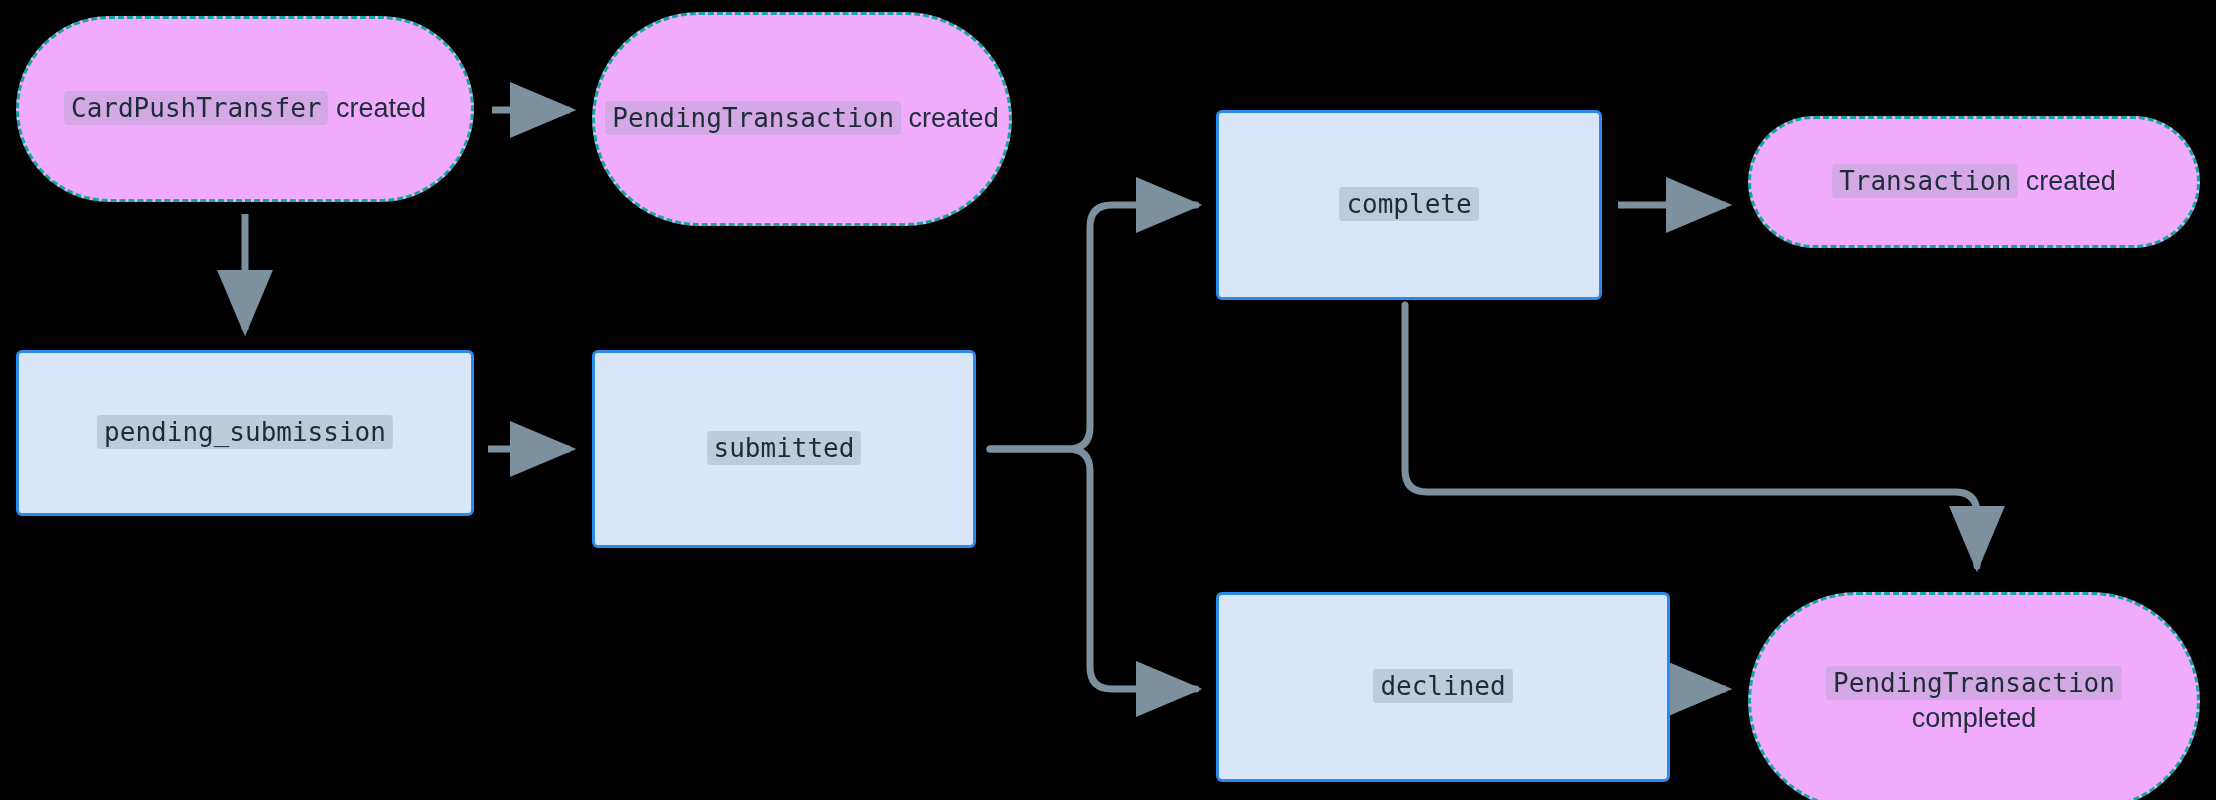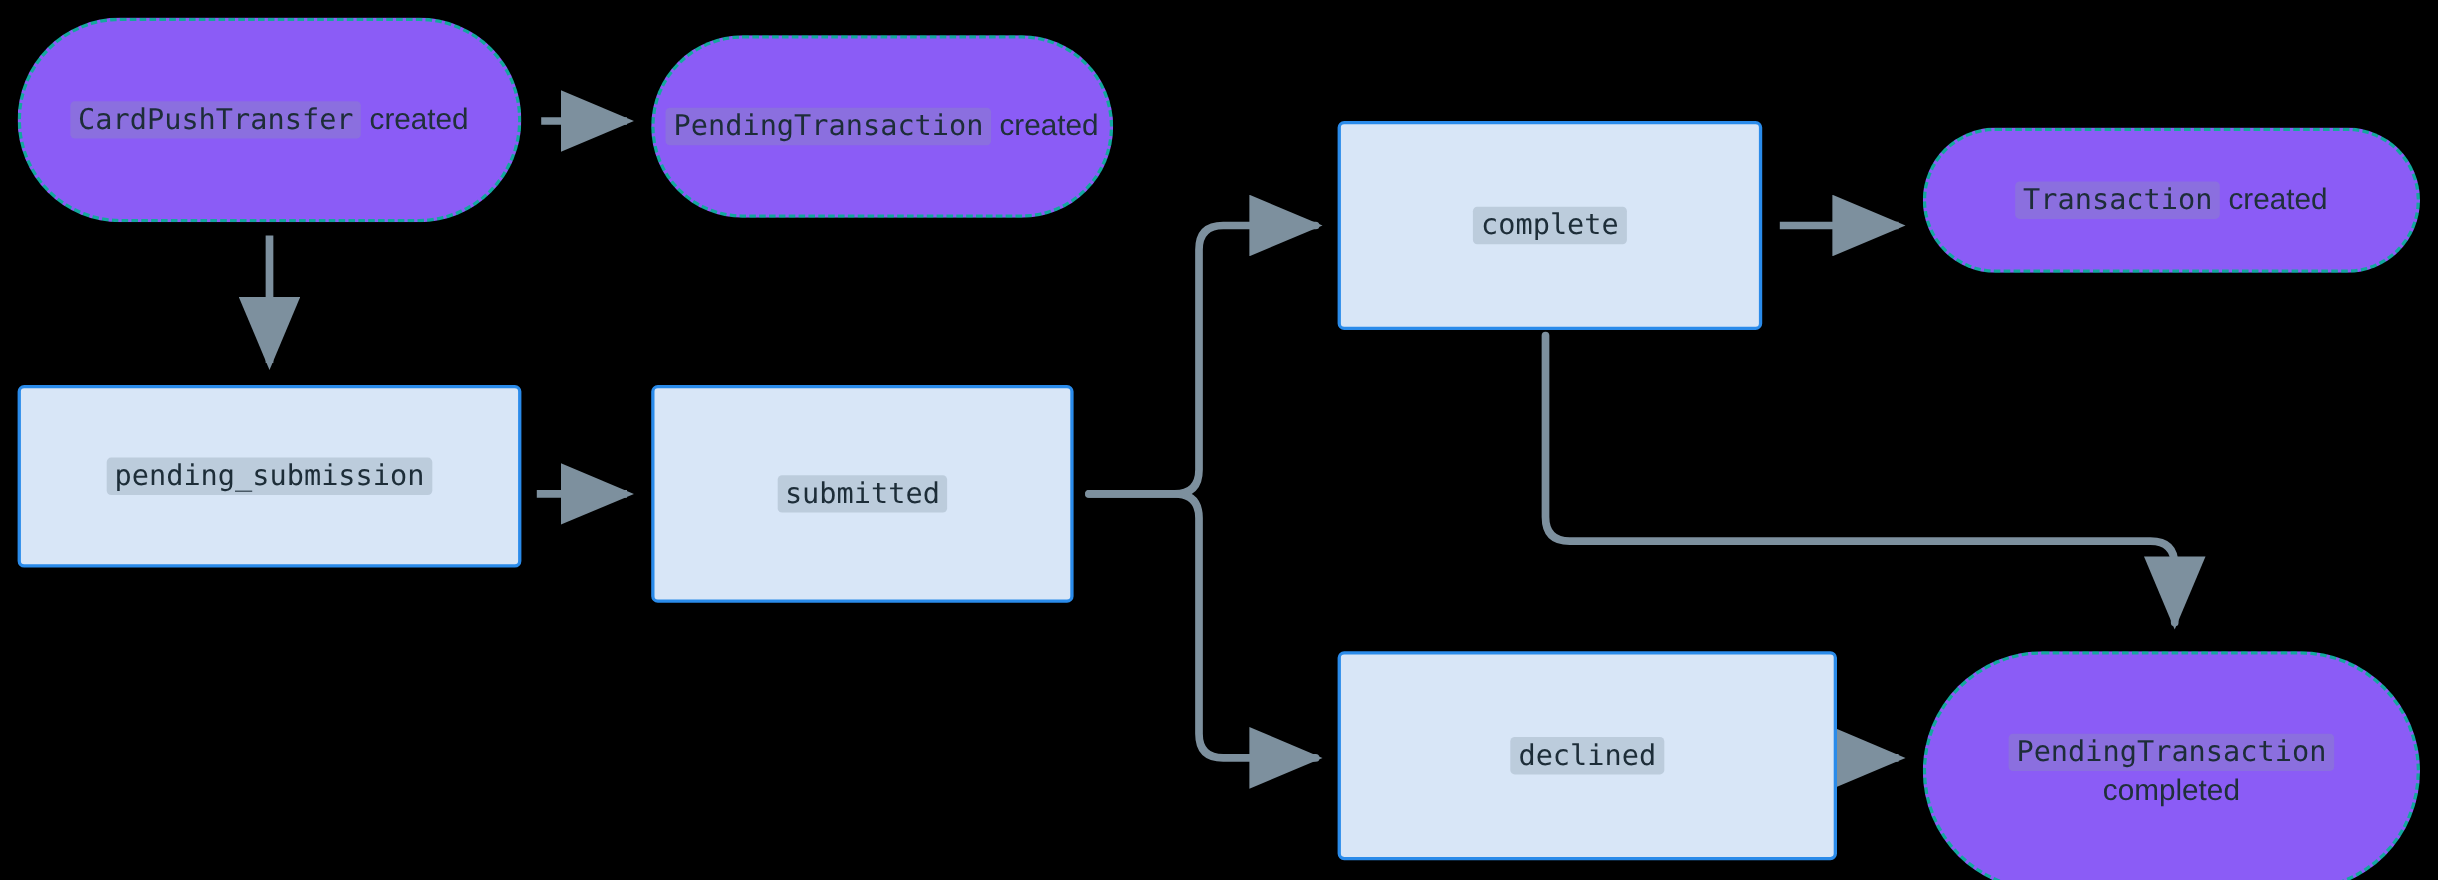--- a/index.html
+++ b/index.html
@@ -9,21 +9,21 @@
   }
   #stage{position:relative;width:2216px;height:800px;background:#000;}
 
   svg.edges{position:absolute;left:0;top:0;width:2216px;height:800px;overflow:visible;}
 
   .node{position:absolute;box-sizing:border-box;display:flex;
         align-items:center;justify-content:center;text-align:center;}
 
   
   .node.event{
-    background:#8b5cf6;
+    background:#f0abfc;
     border:3px dashed #13a89e;
     border-radius:999px;
   }
   
   .node.state{
     background:#d8e6f7;
     border:3px solid #2a8bea;
     border-radius:6px;
   }
 
@@ -99,21 +99,21 @@
                Q 1977,492 1977,514 L 1977,566" stroke="#7d909e" stroke-width="7" fill="none" stroke-linecap="round" stroke-linejoin="round" marker-end="url(#ah)"></path>
     </g>
   </svg>
 
   <div class="node event" style="left:16px;top:16px;width:458px;height:186px;">
     <span class="label">
       <span class="code">CardPushTransfer</span><span class="plain"> created</span>
     </span>
   </div>
 
-  <div class="node event" style="left:592px;top:32px;width:420px;height:166px;">
+  <div class="node event" style="left:592px;top:12px;width:420px;height:214px;">
     <span class="label">
       <span class="code">PendingTransaction</span><span class="plain"> created</span>
     </span>
   </div>
 
   <div class="node state" style="left:16px;top:350px;width:458px;height:166px;">
     <span class="label">
       <span class="code">pending_submission</span>
     </span>
   </div>

